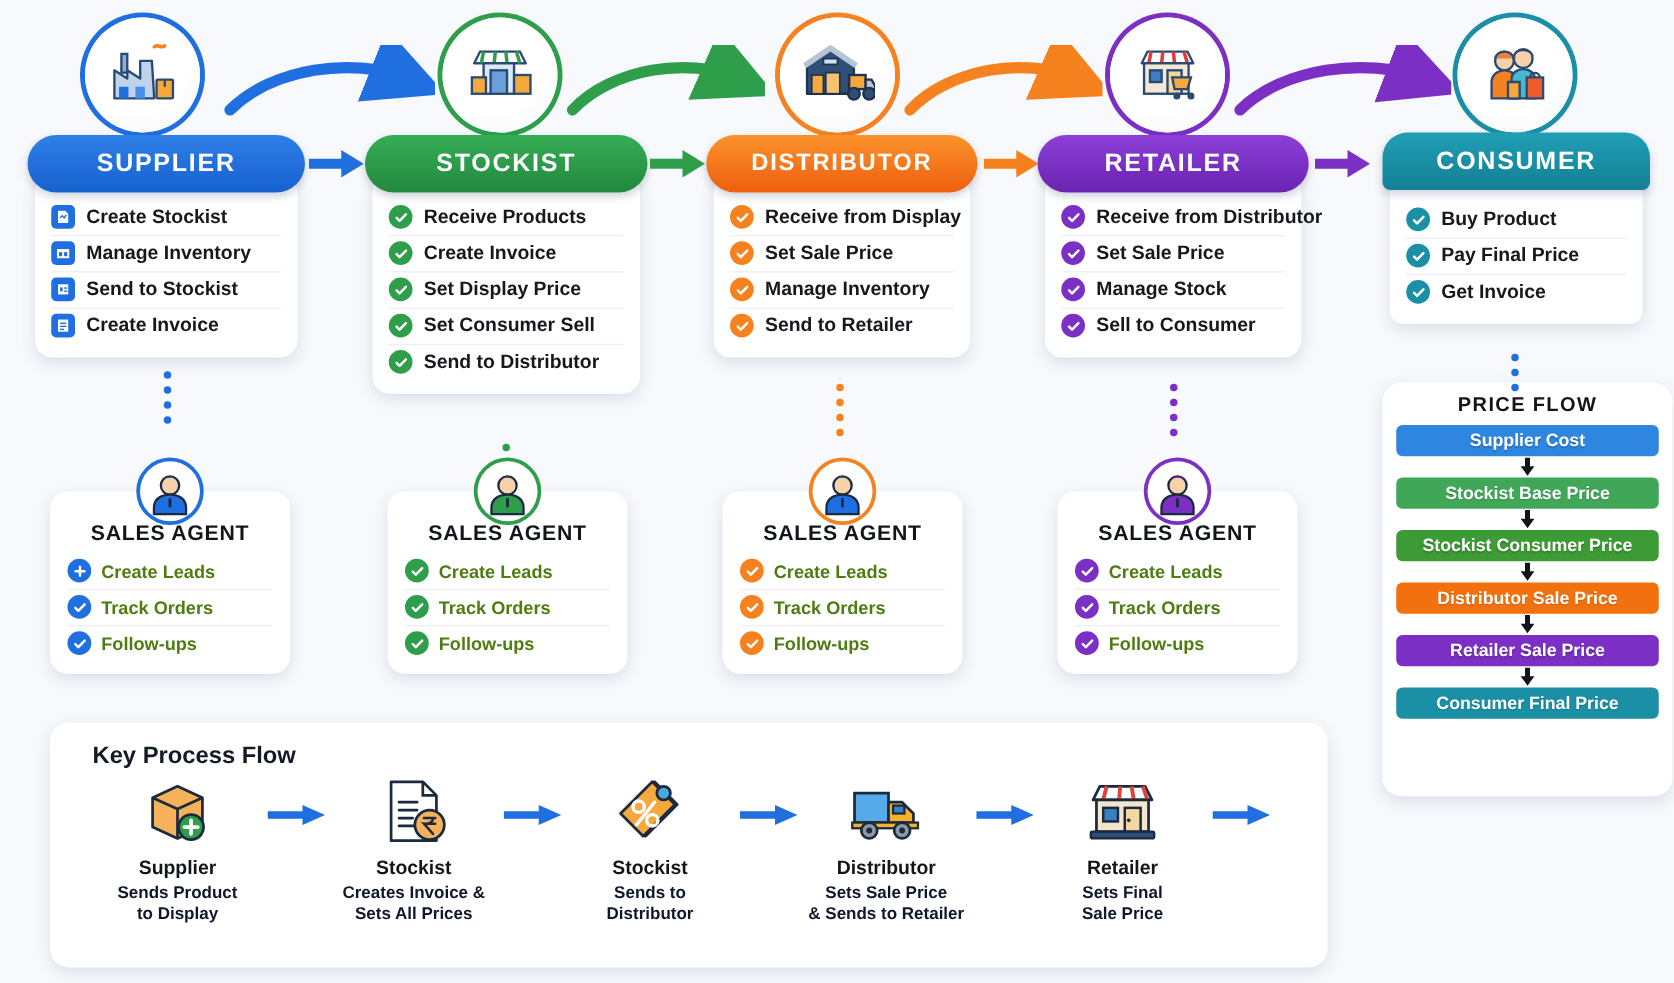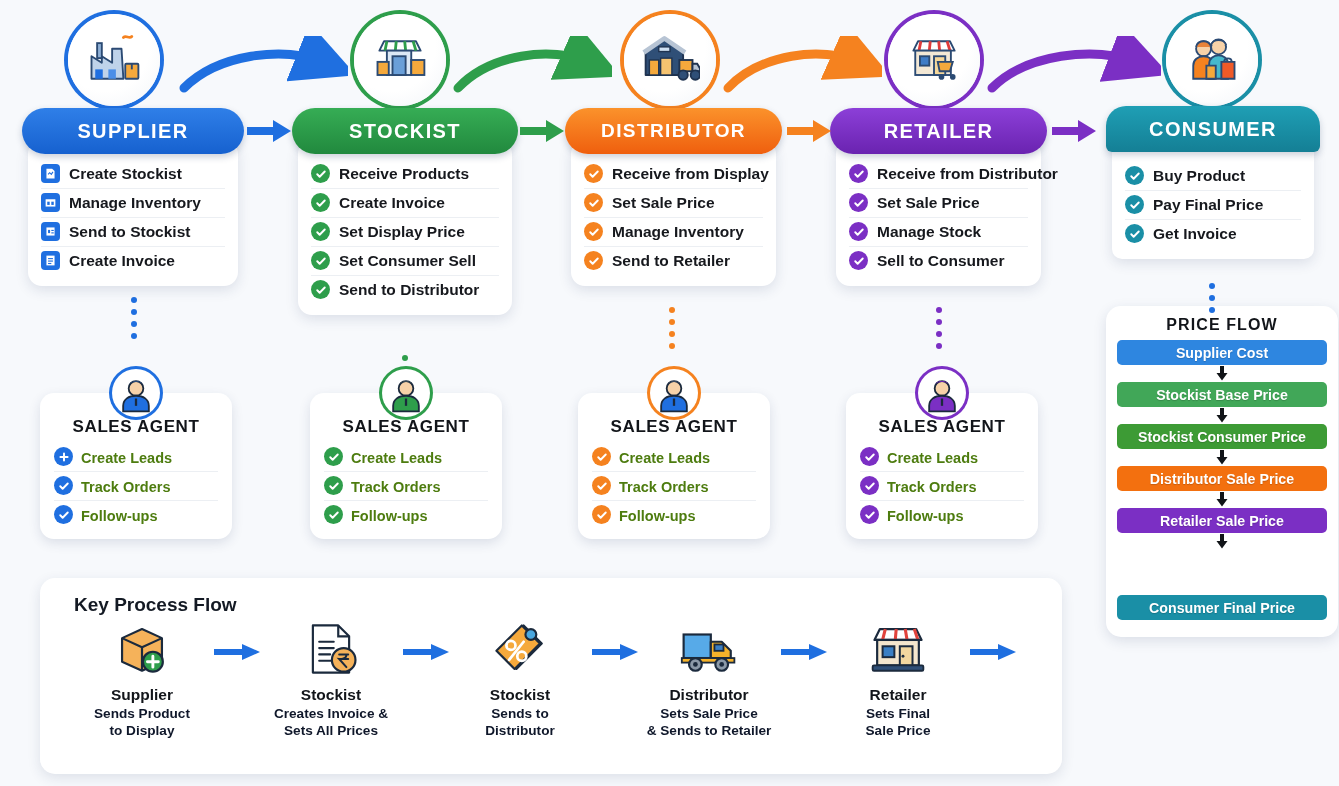--- a/index.html
+++ b/index.html
@@ -703,21 +703,21 @@
           </svg>
         </div>
         <div class="pf-bar" style="background:#7b2fc4;">
           <span>Retailer Sale Price</span>
         </div>
         <div class="pf-arrow">
           <svg viewBox="0 0 14 15">
             <path d="M5 0h4v7h3.5L7 14.5 1.5 7H5z" fill="#111418"></path>
           </svg>
         </div>
-        <div class="pf-bar" style="background:#1a8fa6;margin-top:45px;">
+        <div class="pf-bar" style="background:#1a8fa6;">
           <span>Consumer Final Price</span>
         </div>
       </div>
   </div>
 
   <div id="kpf">
     <h3>Key Process Flow</h3>
     <div class="kpf-row" id="kpf-row">
         <div class="kpf-step">
           <div class="kpf-ico">

